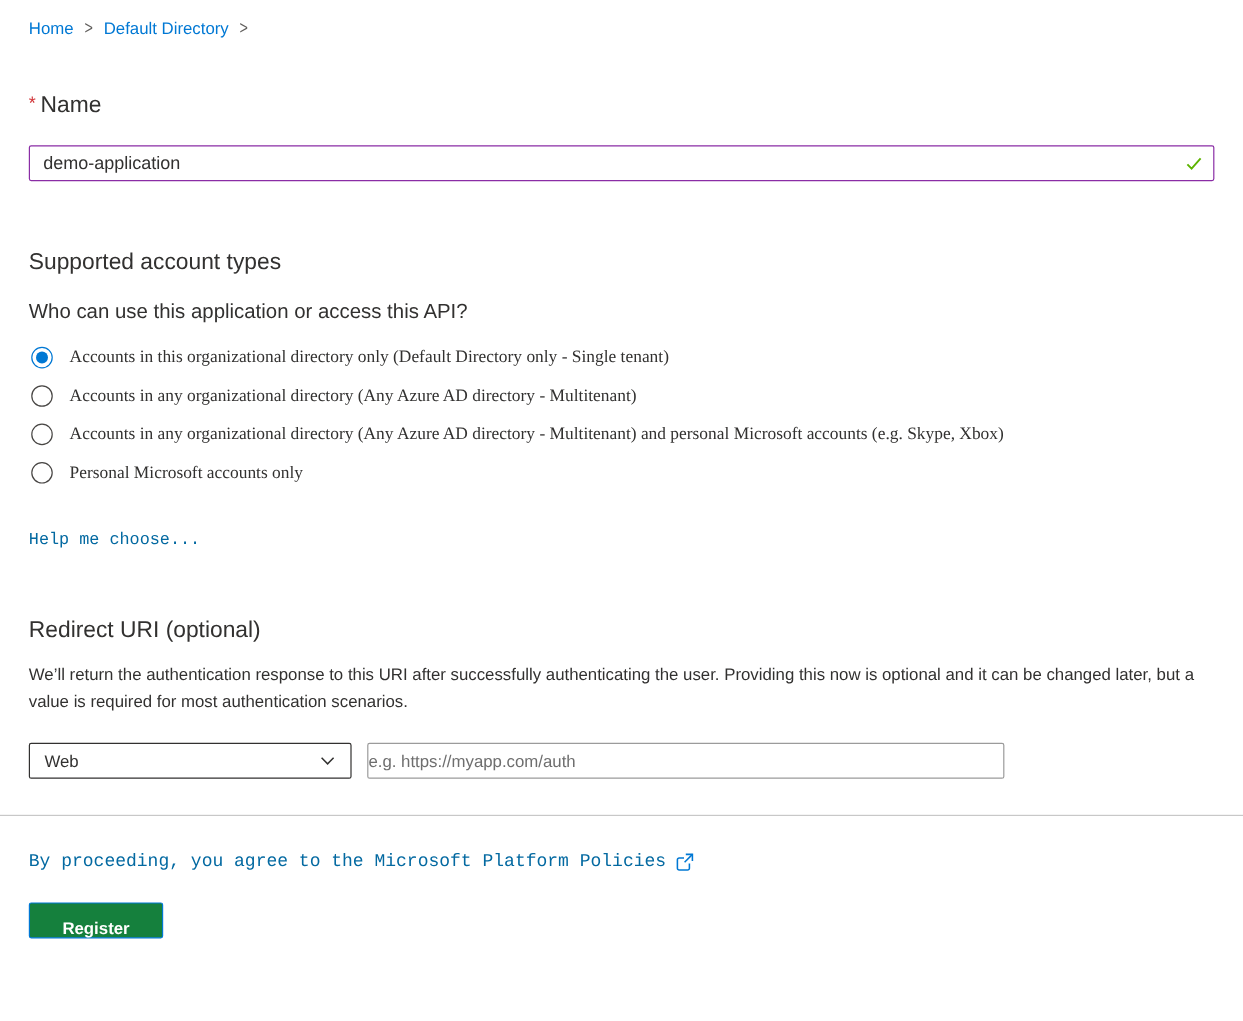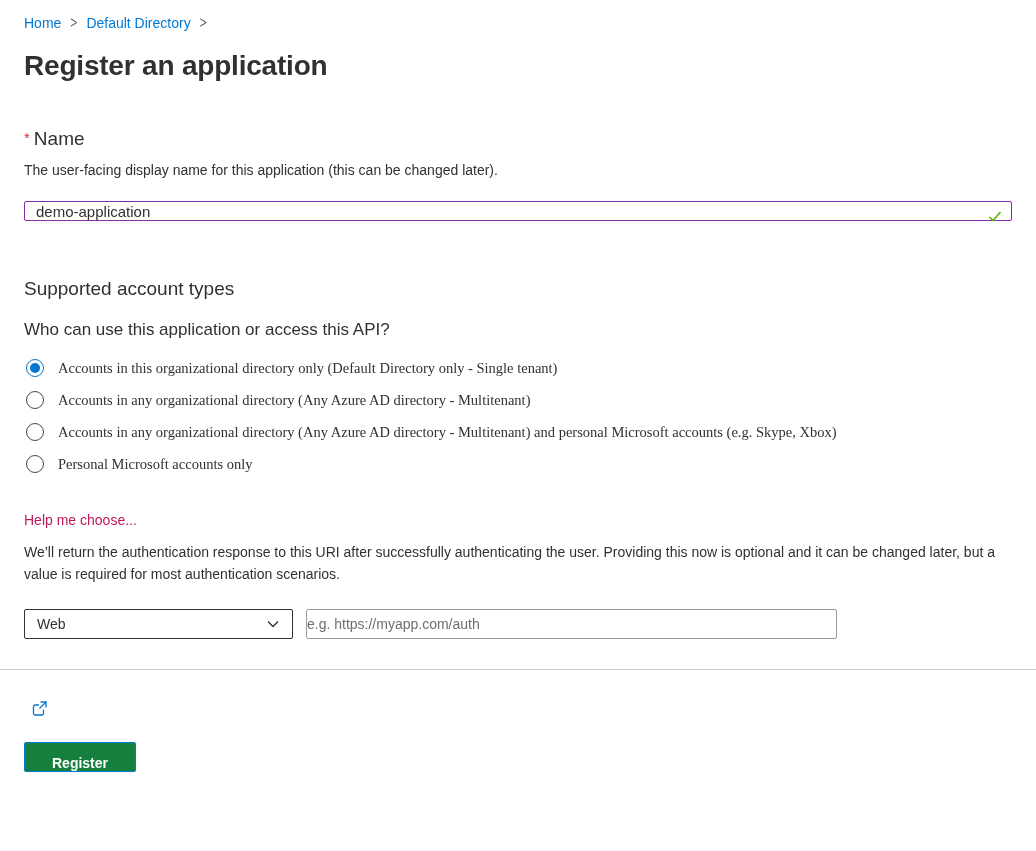--- a/index.html
+++ b/index.html
@@ -28,21 +28,21 @@
 
   
   .field-label { margin-top: 42px; font-size: 19px; line-height: 24px; font-weight: 400; color: #323130; }
   .required-marker { color: #d13438; font-size: 15px; margin-right: 4px; vertical-align: 2px; }
   .field-desc { margin-top: 10px; font-size: 14px; line-height: 19px; color: #323130; }
 
   
   .name-input-wrap { position: relative; margin-top: 21px; }
   .name-input {
     width: 100%;
-    height: 20px;
+    height: 30px;
     border: 1px solid #8a2da5;
     border-radius: 2px;
     padding: 0 30px 0 11px;
     font-family: "Liberation Sans", sans-serif;
     font-size: 15px;
     color: #323130;
     outline: none;
   }
   .valid-check { position: absolute; right: 9px; top: 7px; }
 
@@ -65,21 +65,21 @@
   .radio-row.selected .radio-circle::after {
     content: "";
     position: absolute;
     left: 3px; top: 3px;
     width: 10px; height: 10px;
     border-radius: 50%;
     background: #0078d4;
   }
   .radio-label { font-size: 14.5px; line-height: 20px; color: #323130; }
 
-  .text-link { display: inline-block; font-size: 14px; color: #be185d; text-decoration: none; cursor: pointer; }
+  .text-link { display: inline-block; font-size: 14px; color: #0369a1; text-decoration: none; cursor: pointer; font-family: Liberation Mono, monospace; }
   .help-link { margin-top: 28px; }
 
   .redirect-desc { margin-top: 12px; font-size: 14px; line-height: 22px; color: #323130; max-width: 990px; }
 
   
   .redirect-controls { margin-top: 24px; display: flex; align-items: center; }
   .platform-select {
     width: 269px; height: 30px;
     border: 1px solid #323130;
     border-radius: 2px;
@@ -128,27 +128,25 @@
 
   
   <nav class="breadcrumb">
     <a>Home</a>
     <span class="crumb-sep">&gt;</span>
     <a>Default Directory</a>
     <span class="crumb-sep">&gt;</span>
   </nav>
 
   
-  <h1 class="page-title">Register an application</h1>
 
   
   <div class="field-label">
     <span class="required-marker">*</span><span>Name</span>
   </div>
-  <div class="field-desc">The user-facing display name for this application (this can be changed later).</div>
 
   <div class="name-input-wrap">
     <input class="name-input" type="text" value="demo-application" style="">
     <svg class="valid-check" width="16" height="16" viewBox="0 0 16 16">
       <polyline points="2.5,9 6,12.5 13.5,4" fill="none" stroke="#5db300" stroke-width="1.6"></polyline>
     </svg>
   </div>
 
   
   <h2 class="section-heading">Supported account types</h2>
@@ -169,36 +167,38 @@
     </div>
     <div class="radio-row">
       <span class="radio-circle"></span>
       <span class="radio-label">Personal Microsoft accounts only</span>
     </div>
   </div>
 
   <a class="text-link help-link">Help me choose...</a>
 
   
+  <h2 class="section-heading">Redirect URI (optional)</h2>
   <div class="redirect-desc">We’ll return the authentication response to this URI after successfully authenticating the user. Providing this now is optional and it can be changed later, but a value is required for most authentication scenarios.</div>
 
   <div class="redirect-controls">
     <div class="platform-select">
       <span>Web</span>
       <svg width="14" height="14" viewBox="0 0 14 14">
         <polyline points="2,4.5 7,9.5 12,4.5" fill="none" stroke="#323130" stroke-width="1.3"></polyline>
       </svg>
     </div>
     <input class="uri-input" type="text" placeholder="e.g. https://myapp.com/auth" style="">
   </div>
 
   
   <hr class="divider">
 
   <div class="footer-link-row">
+    <a class="text-link">By proceeding, you agree to the Microsoft Platform Policies</a>
     <svg class="ext-icon" width="17" height="17" viewBox="0 0 17 17">
       <path d="M12.5 9.5 v4 a1.5 1.5 0 0 1 -1.5 1.5 h-7 a1.5 1.5 0 0 1 -1.5 -1.5 v-7 a1.5 1.5 0 0 1 1.5 -1.5 h4" fill="none" stroke="#0078d4" stroke-width="1.3"></path>
       <path d="M9.5 2 h5.5 v5.5" fill="none" stroke="#0078d4" stroke-width="1.3"></path>
       <line x1="15" y1="2" x2="8.5" y2="8.5" stroke="#0078d4" stroke-width="1.3"></line>
     </svg>
   </div>
 
   <button class="register-button">Register</button>
 
 </div>

